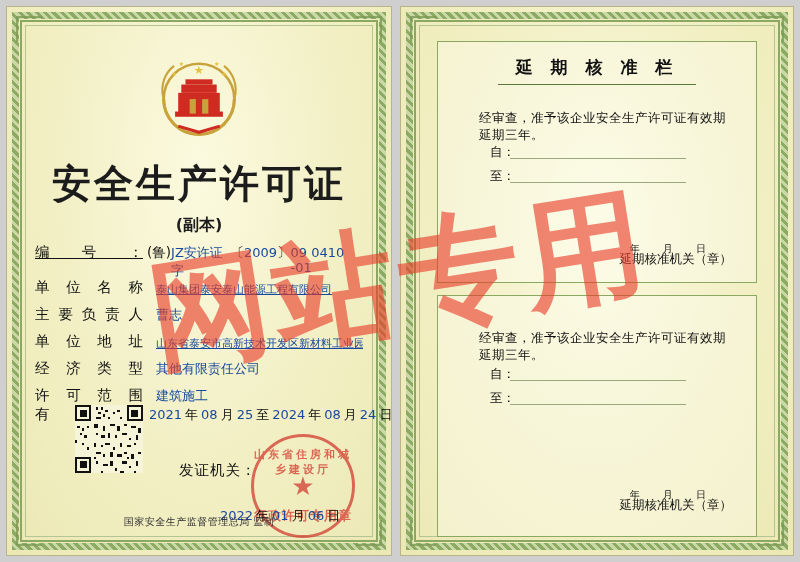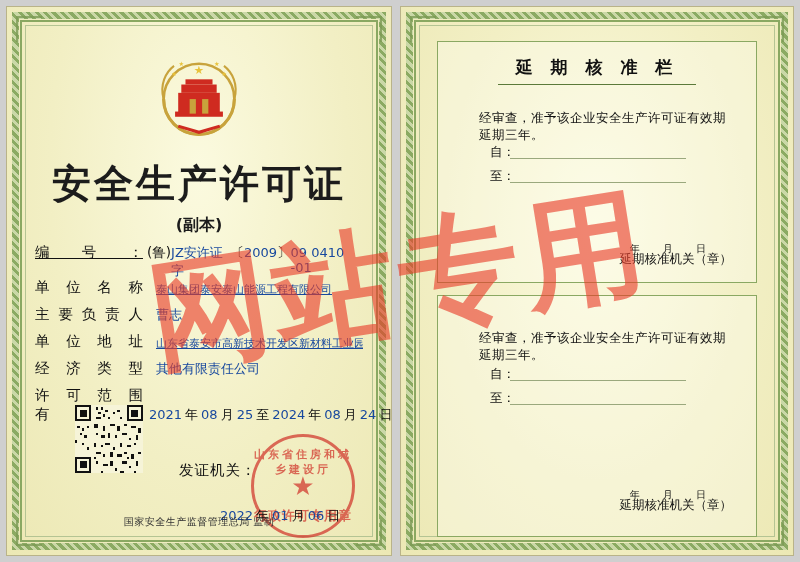--- a/index.html
+++ b/index.html
@@ -354,20 +354,21 @@
           <span class="fvalue small">山东省泰安市高新技术开发区新材料工业园</span>
         </div>
 
         <div class="frow">
           <span class="flabel">经济类型</span>
           <span class="fvalue">其他有限责任公司</span>
         </div>
 
         <div class="frow">
           <span class="flabel">许可范围</span>
+          <span class="fvalue">建筑施工</span>
         </div>
 
         <div class="validrow">
           <span class="flabel">有效期</span>
           <span class="d">2021</span>
           <span class="u">年</span>
           <span class="d">08</span>
           <span class="u">月</span>
           <span class="d">25</span>
           <span class="u">至</span>

